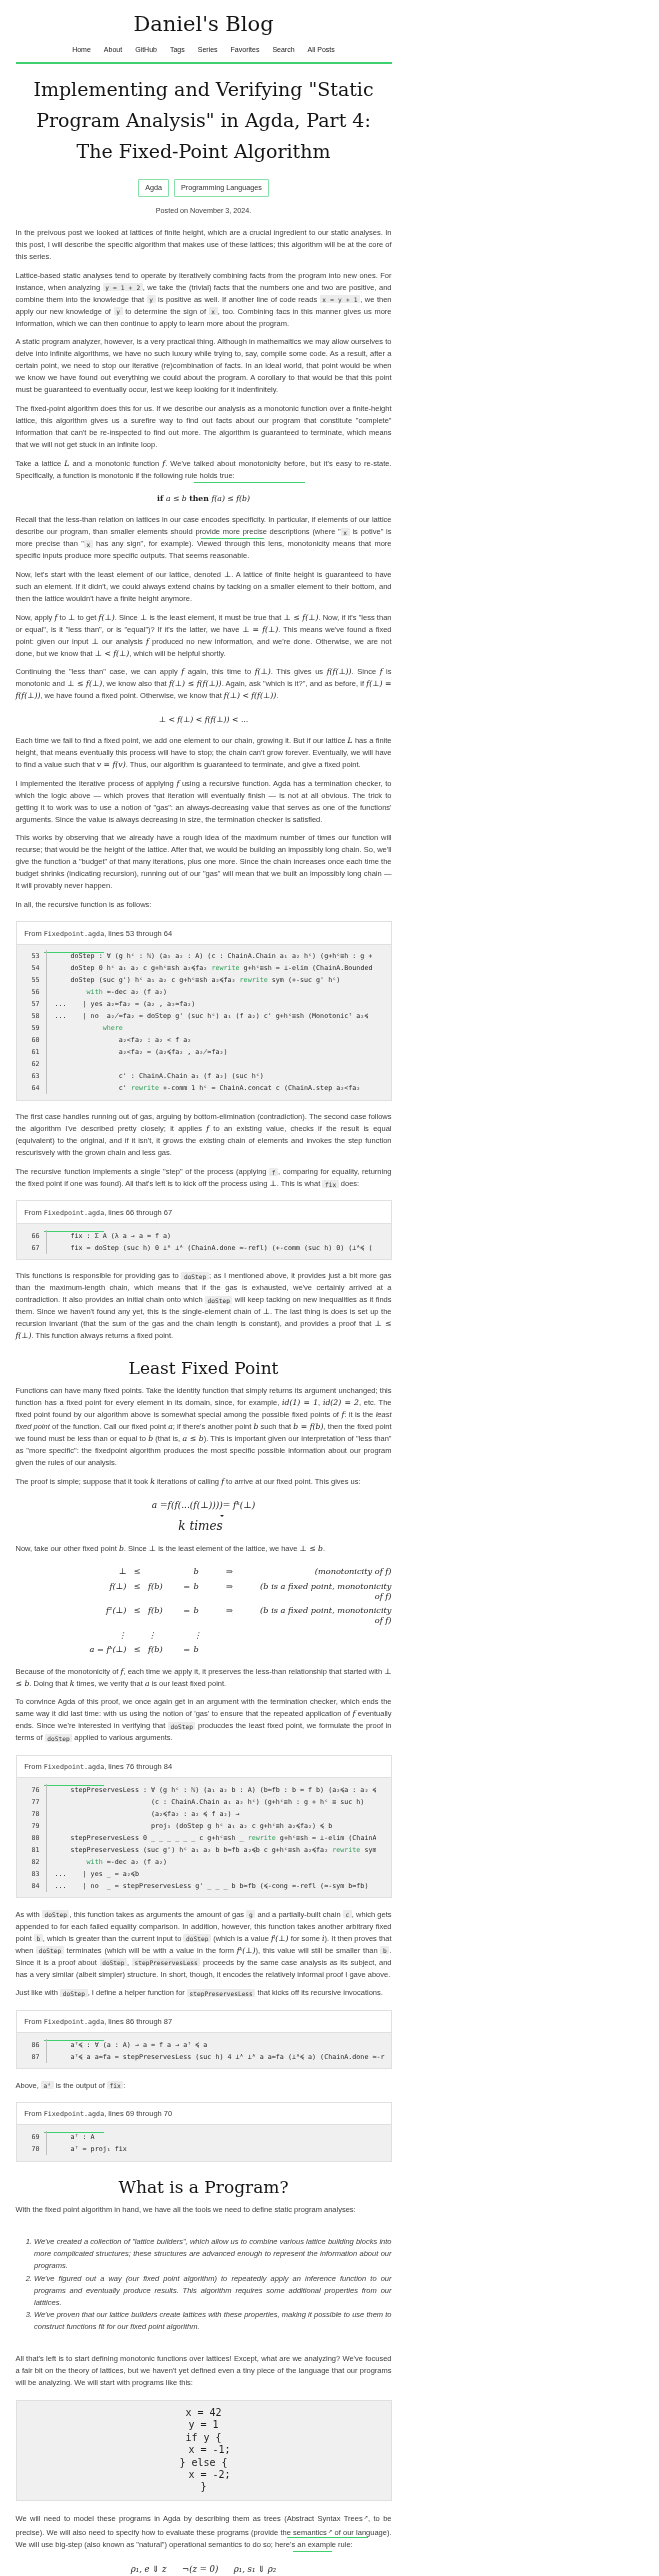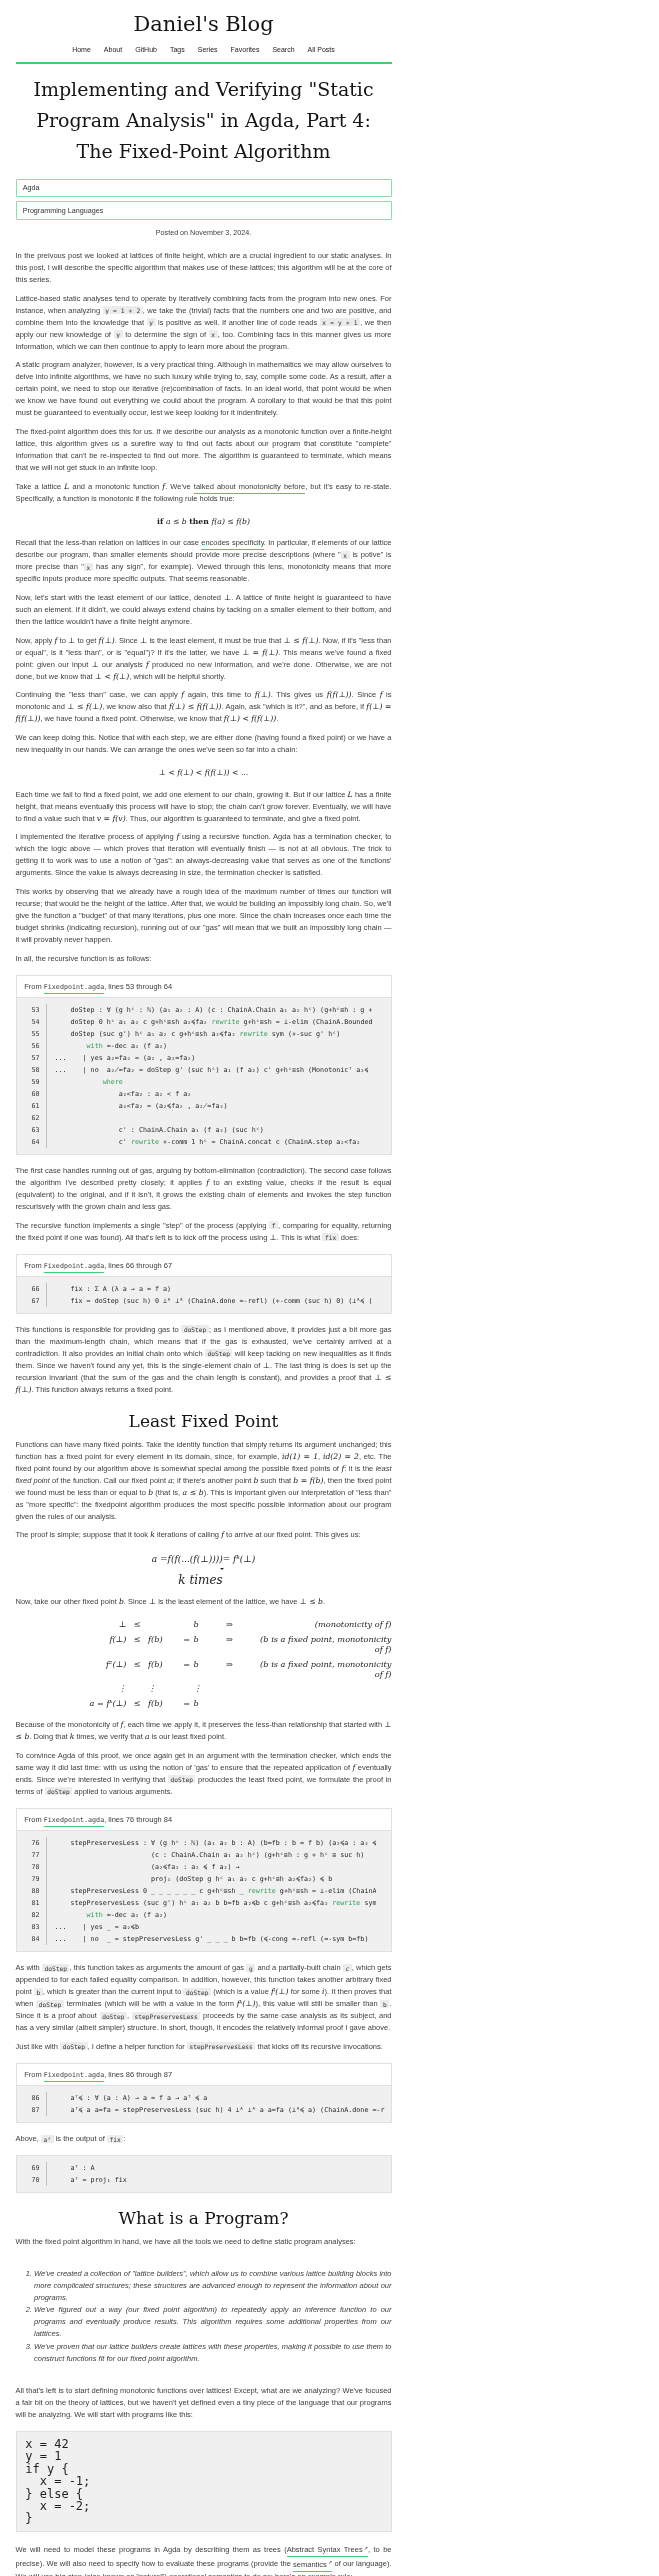--- a/index.html
+++ b/index.html
@@ -7,32 +7,32 @@
   body{width:659px;height:3021px;overflow:hidden;font-family:"Liberation Sans",sans-serif;color:#3d3d3d;}
   .container{width:376px;margin-left:15.5px;}
   
   .site-title{font-family:"DejaVu Serif",serif;font-weight:400;font-size:21px;color:#151515;text-align:center;margin:0;padding-top:12.4px;}
   .nav{display:flex;justify-content:center;gap:13px;margin-top:9.8px;font-size:7px;}
   .nav a{color:#222;text-decoration:none;}
   .divider{height:2.1px;background:#3ed06e;margin-top:8.8px;}
   
   .post-title{font-family:"DejaVu Serif",serif;font-weight:400;font-size:19px;line-height:31px;color:#151515;text-align:center;margin:10.3px 0 0;}
   .post-title span{display:block;}
-  .tags{display:flex;justify-content:center;gap:4.6px;margin-top:11.3px;flex-direction:column;}
+  .tags{display:flex;justify-content:center;gap:4.6px;margin-top:11.3px;}
   .tag{border:0.5px solid #86e0a8;border-radius:1px;padding:3.6px 6.2px;font-size:7.2px;color:#333;}
   .posted{text-align:center;font-size:7.2px;color:#3d3d3d;margin-top:8.8px;}
   
   article{margin-top:12.4px;}
   p,li{font-size:7.5px;line-height:12px;text-align:justify;color:#3d3d3d;}
   p{margin:6.7px 0;}
   h2{font-family:"DejaVu Serif",serif;font-weight:400;font-size:17px;color:#151515;text-align:center;margin:15.5px 0 7.2px;}
   .icode{font-family:"DejaVu Sans Mono",monospace;font-size:6.2px;background:#ececec;border-radius:1px;padding:0.5px 2.6px;color:#333;}
   .math{font-family:"DejaVu Serif",serif;font-style:italic;font-size:7.7px;color:#222;}
   .mbf{font-style:normal;font-weight:bold;}
-  a.link{color:inherit;text-decoration:none;border-bottom:1px solid #3ed06e;padding-bottom:2px;}
+  a.link{color:inherit;text-decoration:none;border-bottom:1px solid #3ed06e;padding-bottom:14px;}
   a.link.mono{font-family:"DejaVu Sans Mono",monospace;font-size:6.7px;text-align:right;}
   .ext{font-size:5.2px;vertical-align:2.1px;margin-left:1px;}
   em{font-style:italic;}
   
   .math-display{text-align:center;font-family:"DejaVu Serif",serif;font-style:italic;font-size:9px;color:#1d1d1d;margin:11.3px 0;}
   .math-display .mbf{font-style:normal;}
   .mbrace-wrap{display:flex;justify-content:center;margin:12.4px 0 9.3px;}
   .mbrace{display:flex;align-items:flex-start;font-family:"DejaVu Serif",serif;font-style:italic;font-size:9px;color:#1d1d1d;}
   .mbrace .stack{display:flex;flex-direction:column;align-items:flex-end;}
   .ubrace{position:relative;height:4.6px;margin-top:1.5px;}
@@ -48,21 +48,21 @@
   .mrule{font-family:"DejaVu Serif",serif;font-style:italic;font-size:8.5px;color:#1d1d1d;}
   .mrule-top{display:flex;gap:15.5px;justify-content:center;padding:0 6.2px 3.6px;border-bottom:0.8px solid #222;}
   
   .codeblock{border:0.5px solid #e0e0e0;margin:10.3px 0;}
   .code-header{background:#fff;padding:6.2px 7.7px;font-size:7.5px;color:#3d3d3d;border-bottom:0.5px solid #e0e0e0;text-align:left;}
   .code-body{background:#f0f0f0;padding:5.7px 0;overflow:hidden;}
   .code-line{display:flex;font-family:"DejaVu Sans Mono",monospace;font-size:6.7px;line-height:12px;color:#1f1f1f;}
   .ln{flex:none;width:23px;text-align:right;padding-right:6.7px;border-right:0.5px solid #bfbfbf;color:#333;}
   .code-text{white-space:pre;padding-left:7.2px;min-height:12px;overflow:hidden;}
   .kw{color:#2f9e57;}
-  .plain-code{background:#f0f0f0;border:0.5px solid #e0e0e0;margin:10.3px 0;padding:6.2px 8.8px;font-family:"DejaVu Sans Mono",monospace;font-size:12px;line-height:12.4px;color:#1f1f1f;white-space:pre;overflow:hidden;}
+  .plain-code{background:#f0f0f0;border:0.5px solid #e0e0e0;margin:10.3px 0;padding:6.2px 8.8px;font-family:"DejaVu Sans Mono",monospace;font-size:10px;line-height:12.4px;color:#1f1f1f;white-space:pre;overflow:hidden;text-align:center;}
   ol{margin:20px 0;padding-left:18.5px;font-style:italic;}
   li{margin-bottom:0.5px;}
 </style>
 </head>
 <body>
 
 <div class="container">
 
   <header>
     <h1 class="site-title">Daniel's Blog</h1>
@@ -96,21 +96,20 @@
       <p><span class="txt">In the preivous post we looked at lattices of finite height, which are a crucial ingredient to our static analyses. In this post, I will describe the specific algorithm that makes use of these lattices; this algorithm will be at the core of this series.</span></p>
       <p><span class="txt">Lattice-based static analyses tend to operate by iteratively combining facts from the program into new ones. For instance, when analyzing </span><code class="icode">y = 1 + 2</code><span class="txt">, we take the (trivial) facts that the numbers one and two are positive, and combine them into the knowledge that </span><code class="icode">y</code><span class="txt"> is positive as well. If another line of code reads </span><code class="icode">x = y + 1</code><span class="txt">, we then apply our new knowledge of </span><code class="icode">y</code><span class="txt"> to determine the sign of </span><code class="icode">x</code><span class="txt">, too. Combining facs in this manner gives us more information, which we can then continue to apply to learn more about the program.</span></p>
       <p><span class="txt">A static program analyzer, however, is a very practical thing. Although in mathemaitics we may allow ourselves to delve into infinite algorithms, we have no such luxury while trying to, say, compile some code. As a result, after a certain point, we need to stop our iterative (re)combination of facts. In an ideal world, that point would be when we know we have found out everything we could about the program. A corollary to that would be that this point must be guaranteed to eventually occur, lest we keep looking for it indenfinitely.</span></p>
       <p><span class="txt">The fixed-point algorithm does this for us. If we describe our analysis as a monotonic function over a finite-height lattice, this algorithm gives us a surefire way to find out facts about our program that constitute "complete" information that can't be re-inspected to find out more. The algorithm is guaranteed to terminate, which means that we will not get stuck in an infinite loop.</span></p>
       <p><span class="txt">Take a lattice </span><span class="math">L</span><span class="txt"> and a monotonic function </span><span class="math">f</span><span class="txt">. We've </span><a class="link" href="#">talked about monotonicity before</a><span class="txt">, but it's easy to re-state. Specifically, a function is monotonic if the following rule holds true:</span></p>
       <div class="math-display"><span class="math mbf">if </span><span class="math">a ≤ b </span><span class="math mbf">then </span><span class="math">f(a) ≤ f(b)</span></div>
       <p><span class="txt">Recall that the less-than relation on lattices in our case </span><a class="link" href="#">encodes specificity</a><span class="txt">. In particular, if elements of our lattice describe our program, than smaller elements should provide more precise descriptions (where "</span><code class="icode">x</code><span class="txt"> is potive" is more precise than "</span><code class="icode">x</code><span class="txt"> has any sign", for example). Viewed through this lens, monotonicity means that more specific inputs produce more specific outputs. That seems reasonable.</span></p>
       <p><span class="txt">Now, let's start with the least element of our lattice, denoted </span><span class="math">⊥</span><span class="txt">. A lattice of finite height is guaranteed to have such an element. If it didn't, we could always extend chains by tacking on a smaller element to their bottom, and then the lattice wouldn't have a finite height anymore.</span></p>
       <p><span class="txt">Now, apply </span><span class="math">f</span><span class="txt"> to </span><span class="math">⊥</span><span class="txt"> to get </span><span class="math">f(⊥)</span><span class="txt">. Since </span><span class="math">⊥</span><span class="txt"> is the least element, it must be true that </span><span class="math">⊥ ≤ f(⊥)</span><span class="txt">. Now, if it's "less than or equal", is it "less than", or is "equal")? If it's the latter, we have </span><span class="math">⊥ = f(⊥)</span><span class="txt">. This means we've found a fixed point: given our input </span><span class="math">⊥</span><span class="txt"> our analysis </span><span class="math">f</span><span class="txt"> produced no new information, and we're done. Otherwise, we are not done, but we know that </span><span class="math">⊥ &lt; f(⊥)</span><span class="txt">, which will be helpful shortly.</span></p>
       <p><span class="txt">Continuing the "less than" case, we can apply </span><span class="math">f</span><span class="txt"> again, this time to </span><span class="math">f(⊥)</span><span class="txt">. This gives us </span><span class="math">f(f(⊥))</span><span class="txt">. Since </span><span class="math">f</span><span class="txt"> is monotonic and </span><span class="math">⊥ ≤ f(⊥)</span><span class="txt">, we know also that </span><span class="math">f(⊥) ≤ f(f(⊥))</span><span class="txt">. Again, ask "which is it?", and as before, if </span><span class="math">f(⊥) = f(f(⊥))</span><span class="txt">, we have found a fixed point. Otherwise, we know that </span><span class="math">f(⊥) &lt; f(f(⊥))</span><span class="txt">.</span></p>
-      <p><span class="txt">We can keep doing this. Notice that with each step, we are either done (having found a fixed point) or we have a new inequality in our hands. We can arrange the ones we've seen so far into a chain:</span></p>
       <div class="math-display"><span class="math">⊥ &lt; f(⊥) &lt; f(f(⊥)) &lt; ...</span></div>
       <p><span class="txt">Each time we fail to find a fixed point, we add one element to our chain, growing it. But if our lattice </span><span class="math">L</span><span class="txt"> has a finite height, that means eventually this process will have to stop; the chain can't grow forever. Eventually, we will have to find a value such that </span><span class="math">v = f(v)</span><span class="txt">. Thus, our algorithm is guaranteed to terminate, and give a fixed point.</span></p>
       <p><span class="txt">I implemented the iterative process of applying </span><span class="math">f</span><span class="txt"> using a recursive function. Agda has a termination checker, to which the logic above — which proves that iteration will eventually finish — is not at all obvious. The trick to getting it to work was to use a notion of "gas": an always-decreasing value that serves as one of the functions' arguments. Since the value is always decreasing in size, the termination checker is satisfied.</span></p>
       <p><span class="txt">This works by observing that we already have a rough idea of the maximum number of times our function will recurse; that would be the height of the lattice. After that, we would be building an impossibly long chain. So, we'll give the function a "budget" of that many iterations, plus one more. Since the chain increases once each time the budget shrinks (indicating recursion), running out of our "gas" will mean that we built an impossibly long chain — it will provably never happen.</span></p>
       <p><span class="txt">In all, the recursive function is as follows:</span></p>
       <figure class="codeblock" style="margin: 10.3px 0px;">
         <div class="code-header"><span class="txt">From </span><a class="link mono" href="#">Fixedpoint.agda</a><span class="txt">, lines 53 through 64</span></div>
         <div class="code-body">
           <div class="code-line">
             <span class="ln">53</span>
@@ -283,20 +282,21 @@
             <span class="code-text"><span class="txt">    aᶠ≼ : ∀ (a : A) → a ≈ f a → aᶠ ≼ a</span></span>
           </div>
           <div class="code-line">
             <span class="ln">87</span>
             <span class="code-text"><span class="txt">    aᶠ≼ a a≈fa = stepPreservesLess (suc h) 4 ⊥ᴬ ⊥ᴬ a a≈fa (⊥ᴬ≼ a) (ChainA.done ≈-r</span></span>
           </div>
         </div>
       </figure>
       <p><span class="txt">Above, </span><code class="icode">aᶠ</code><span class="txt"> is the output of </span><code class="icode">fix</code><span class="txt">:</span></p>
       <figure class="codeblock" style="margin: 10.3px 0px;">
+        <div class="code-header"><span class="txt">From </span><a class="link mono" href="#">Fixedpoint.agda</a><span class="txt">, lines 69 through 70</span></div>
         <div class="code-body">
           <div class="code-line">
             <span class="ln">69</span>
             <span class="code-text"><span class="txt">    aᶠ : A</span></span>
           </div>
           <div class="code-line">
             <span class="ln">70</span>
             <span class="code-text"><span class="txt">    aᶠ = proj₁ fix</span></span>
           </div>
         </div>

